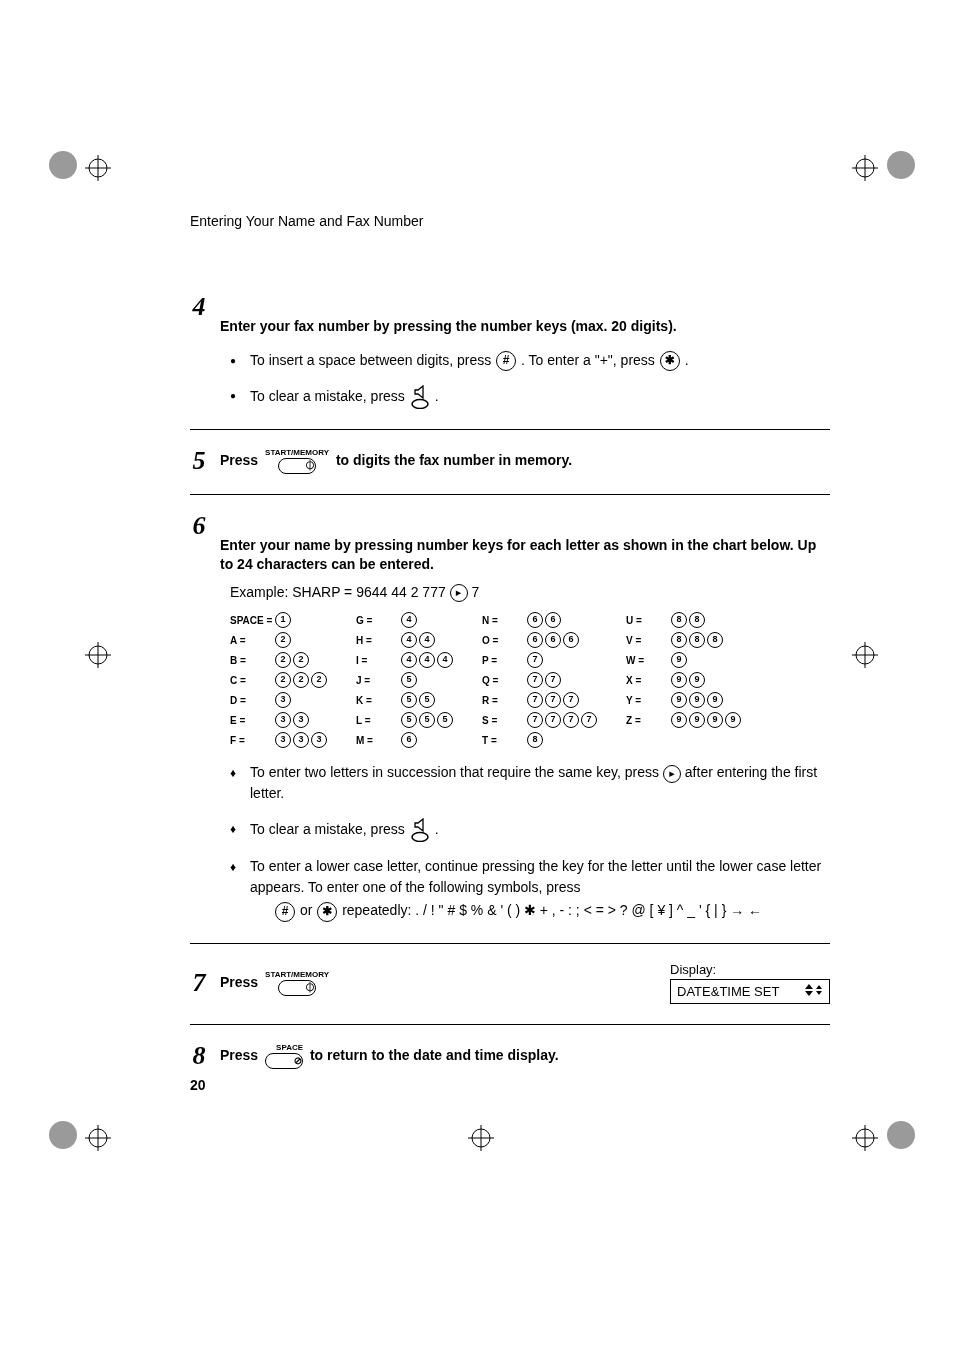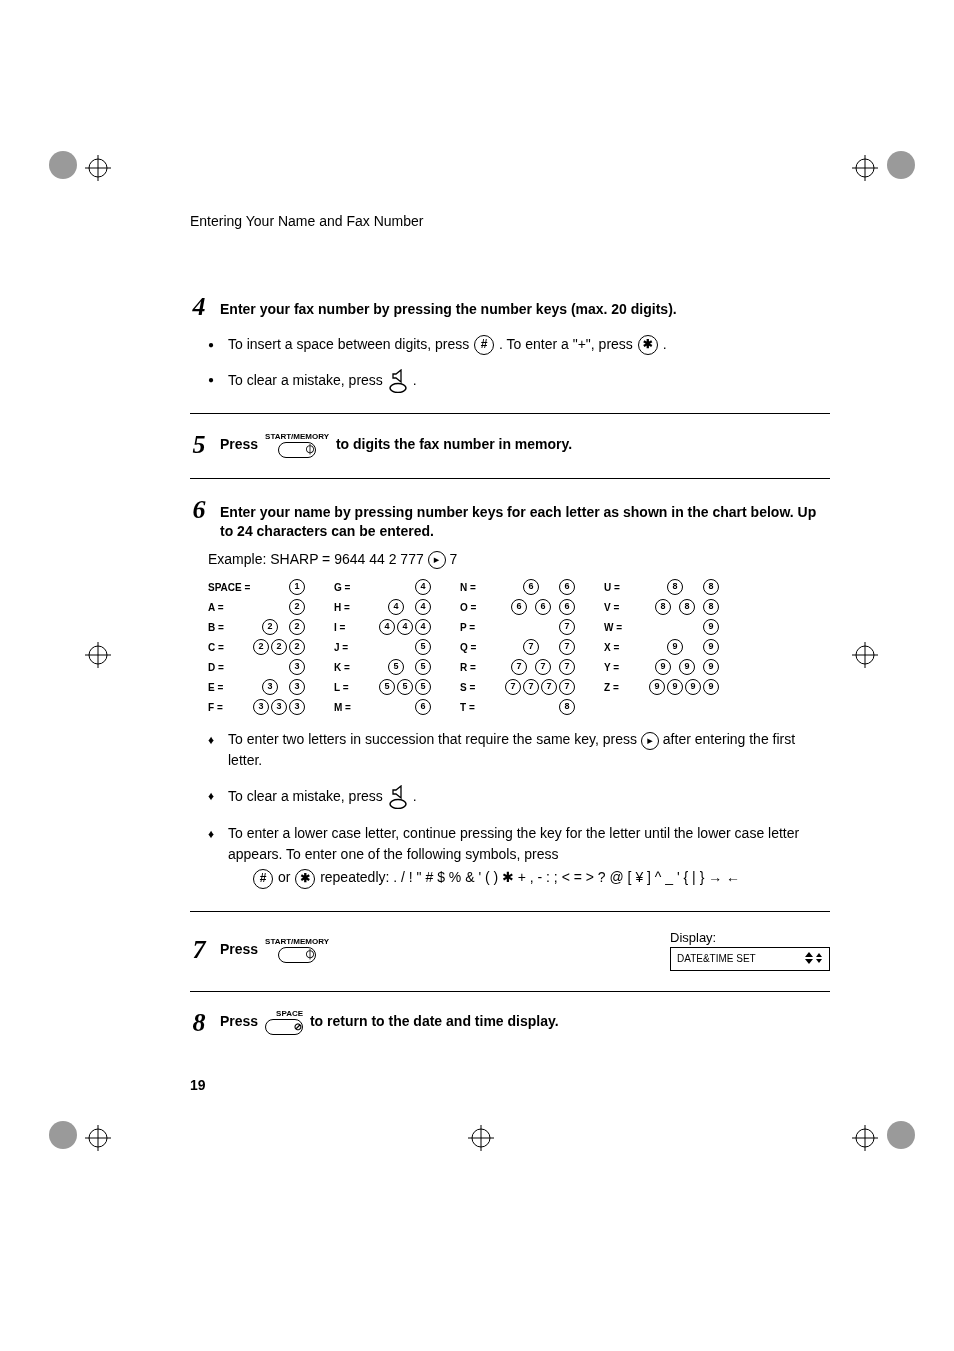--- a/index.html
+++ b/index.html
@@ -35,25 +35,25 @@
     font-style: italic;
     font-weight: bold;
     font-size: 26px;
     line-height: 1;
     flex: 0 0 18px;
     text-align: center;
   }
   .step-title {
     font-weight: bold;
     font-size: 14px;
-    margin-top: 6px;
+    margin-top: 23px;
     line-height: 1.35;
   }
   .step-body {
-    margin-left: 18px;
+    margin-left: 40px;
     font-size: 14px;
   }
   .bullet-row, .diamond-row {
     display: flex;
     align-items: flex-start;
     gap: 8px;
     margin-top: 14px;
     line-height: 1.5;
   }
   .bullet-row .mark, .diamond-row .mark {
@@ -121,27 +121,27 @@
   .example { margin: 10px 0 10px 0; font-size: 14px; }
   .chart {
     display: flex;
     gap: 28px;
     font-size: 10px;
     font-weight: bold;
     margin-top: 6px;
     margin-bottom: 6px;
   }
   .chart .col { display: flex; flex-direction: column; gap: 4px; }
-  .chart .entry { display: flex; align-items: center; white-space: nowrap; justify-content: space-between; }
+  .chart .entry { display: flex; align-items: center; white-space: nowrap; }
   .chart .entry .lbl { display: inline-block; min-width: 44px; }
   .symbols-indent { margin-left: 24px; line-height: 1.8; }
   .display-box {
     border: 1.5px solid #000;
     padding: 3px 6px;
-    font-size: 10px;
+    font-size: 13px;
     display: inline-flex;
     align-items: center;
     gap: 6px;
     min-width: 160px;
     justify-content: space-between;
   }
   .step7-wrap {
     display: flex;
     justify-content: space-between;
     align-items: center;
@@ -526,13 +526,13 @@
           <span class="lbl">SPACE</span>
           <span class="oval">⊘</span>
         </span>
         <span> to return to the date and time display.</span>
       </div>
     </div>
   </div>
 
 </div>
 
-<div class="page-num">19</div>
+<div class="page-num">20</div>
 
 </body></html>

